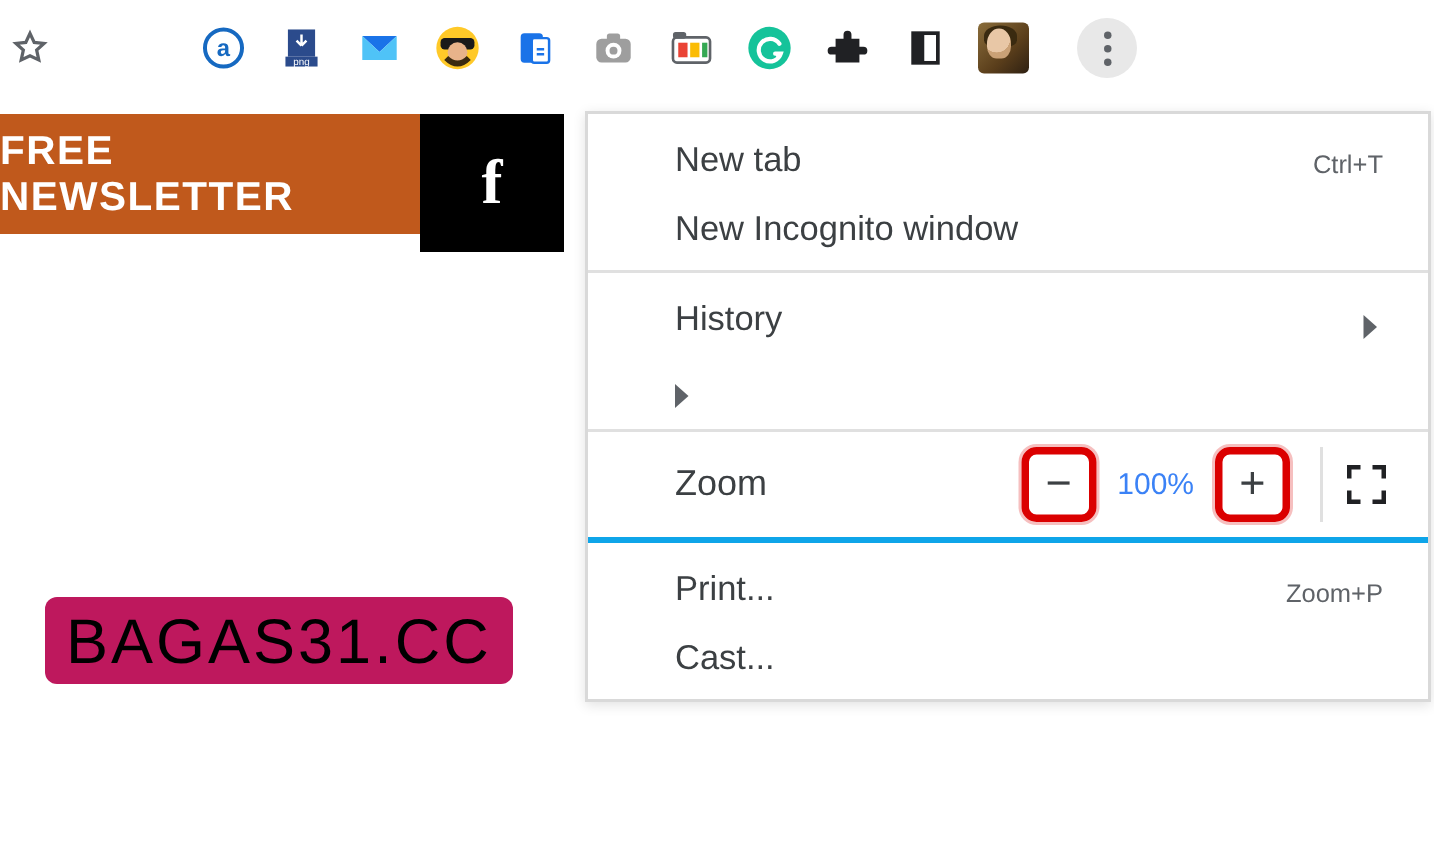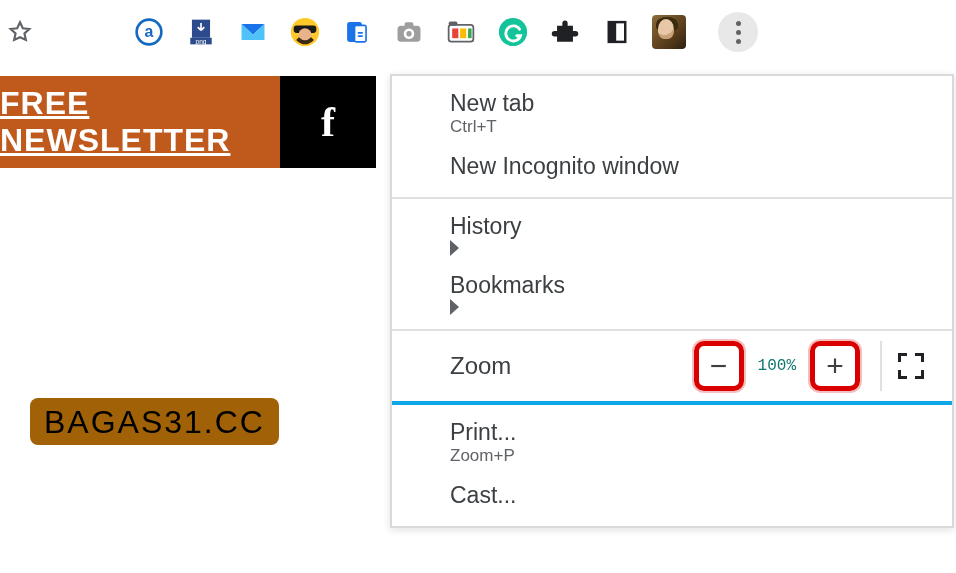--- a/index.html
+++ b/index.html
@@ -52,67 +52,66 @@
     margin-right: 12px;
   }
   .menu-btn span { width: 5px; height: 5px; background: #5f6368; border-radius: 50%; }
   .page-row {
     position: relative;
     height: 104px;
     width: 100%;
   }
   .newsletter {
     position: absolute; top: 12px; left: 0;
-    height: 92px; width: 280px;
+    height: 80px; width: 280px;
     background: #c0591c;
     color: #fff;
     font-family: "Arial Black", Impact, sans-serif;
     font-weight: 900;
-    font-size: 32px;
+    font-size: 27px;
     letter-spacing: 1px;
-    display: flex; align-items: center; justify-content: center; text-decoration: underline;
+    display: flex; align-items: center; justify-content: center;
   }
   .fb-box {
     position: absolute; top: 12px; left: 280px;
     height: 92px; width: 96px;
     background: #000;
     color: #fff;
     display: flex; align-items: center; justify-content: center;
     font-family: Georgia, serif;
     font-weight: bold;
     font-size: 42px;
   }
   .watermark {
     position: absolute;
     left: 30px; top: 398px;
-    background: #a16207;
+    background: #be185d;
     padding: 6px 14px 4px 14px;
     border-radius: 8px;
     font-family: Impact, "Arial Black", sans-serif;
-    font-size: 32px;
+    font-size: 42px;
     letter-spacing: 2px;
     color: #000;
   }
   .menu {
     position: absolute;
     top: 74px; right: 2px;
     width: 564px;
     background: #fff;
     border: 2px solid #d9d9d9;
     box-shadow: 0 2px 8px rgba(0,0,0,0.12);
   }
   .menu-section { border-bottom: 2px solid #e0e0e0; padding: 6px 0; }
   .menu-section.last { border-bottom: none; }
   .menu-item {
-    display: flex; align-items: flex-start; justify-content: space-between;
+    display: flex; align-items: flex-end; justify-content: space-between;
     padding: 8px 30px 8px 58px;
     font-size: 23px;
     color: #3c4043;
     min-height: 46px;
-    flex-direction: column;
   }
   .menu-item .label { white-space: nowrap; }
   .shortcut { color: #5f6368; font-size: 17px; letter-spacing: 0px; }
   .arrow-icon {
     width: 0; height: 0;
     border-top: 8px solid transparent;
     border-bottom: 8px solid transparent;
     border-left: 9px solid #5f6368;
     margin-right: 4px;
   }
@@ -127,21 +126,21 @@
     display: flex; align-items: center; gap: 8px;
   }
   .zoom-btn-hl {
     width: 50px; height: 50px;
     border: 5px solid #db0000;
     border-radius: 10px;
     display: flex; align-items: center; justify-content: center;
     box-shadow: 0 0 0 2px rgba(219,0,0,0.25);
   }
   .zoom-sign { font-size: 30px; color: #3c4043; line-height: 1; }
-  .zoom-pct { font-size: 16px; color: #0f766e; padding: 0 6px; font-family: Liberation Mono, monospace; }
+  .zoom-pct { font-size: 20px; color: #3b82f6; padding: 0 6px; }
   .fullscreen-box {
     width: 60px; height: 50px; border-left: 2px solid #e0e0e0;
     display: flex; align-items: center; justify-content: center;
     margin-left: 12px;
   }
   .fullscreen-icon { width: 26px; height: 26px; position: relative; }
   .fullscreen-icon span { position:absolute; width:9px; height:9px; border:3px solid #202124; }
   .fullscreen-icon .tl{top:0;left:0;border-right:none;border-bottom:none;}
   .fullscreen-icon .tr{top:0;right:0;border-left:none;border-bottom:none;}
   .fullscreen-icon .bl{bottom:0;left:0;border-right:none;border-top:none;}
@@ -260,21 +259,20 @@
       <span class="label">New Incognito window</span>
     </div>
   </div>
 
   <div class="menu-section">
     <div class="menu-item">
       <span class="label">History</span>
       <span class="arrow-icon"></span>
     </div>
     <div class="menu-item">
-      <span class="label">Bookmarks</span>
       <span class="arrow-icon"></span>
     </div>
   </div>
 
   <div class="zoom-row">
     <span class="zoom-label">Zoom</span>
     <div class="zoom-ctrl">
       <div class="zoom-btn-hl">
         <span class="zoom-sign">−</span>
       </div>

